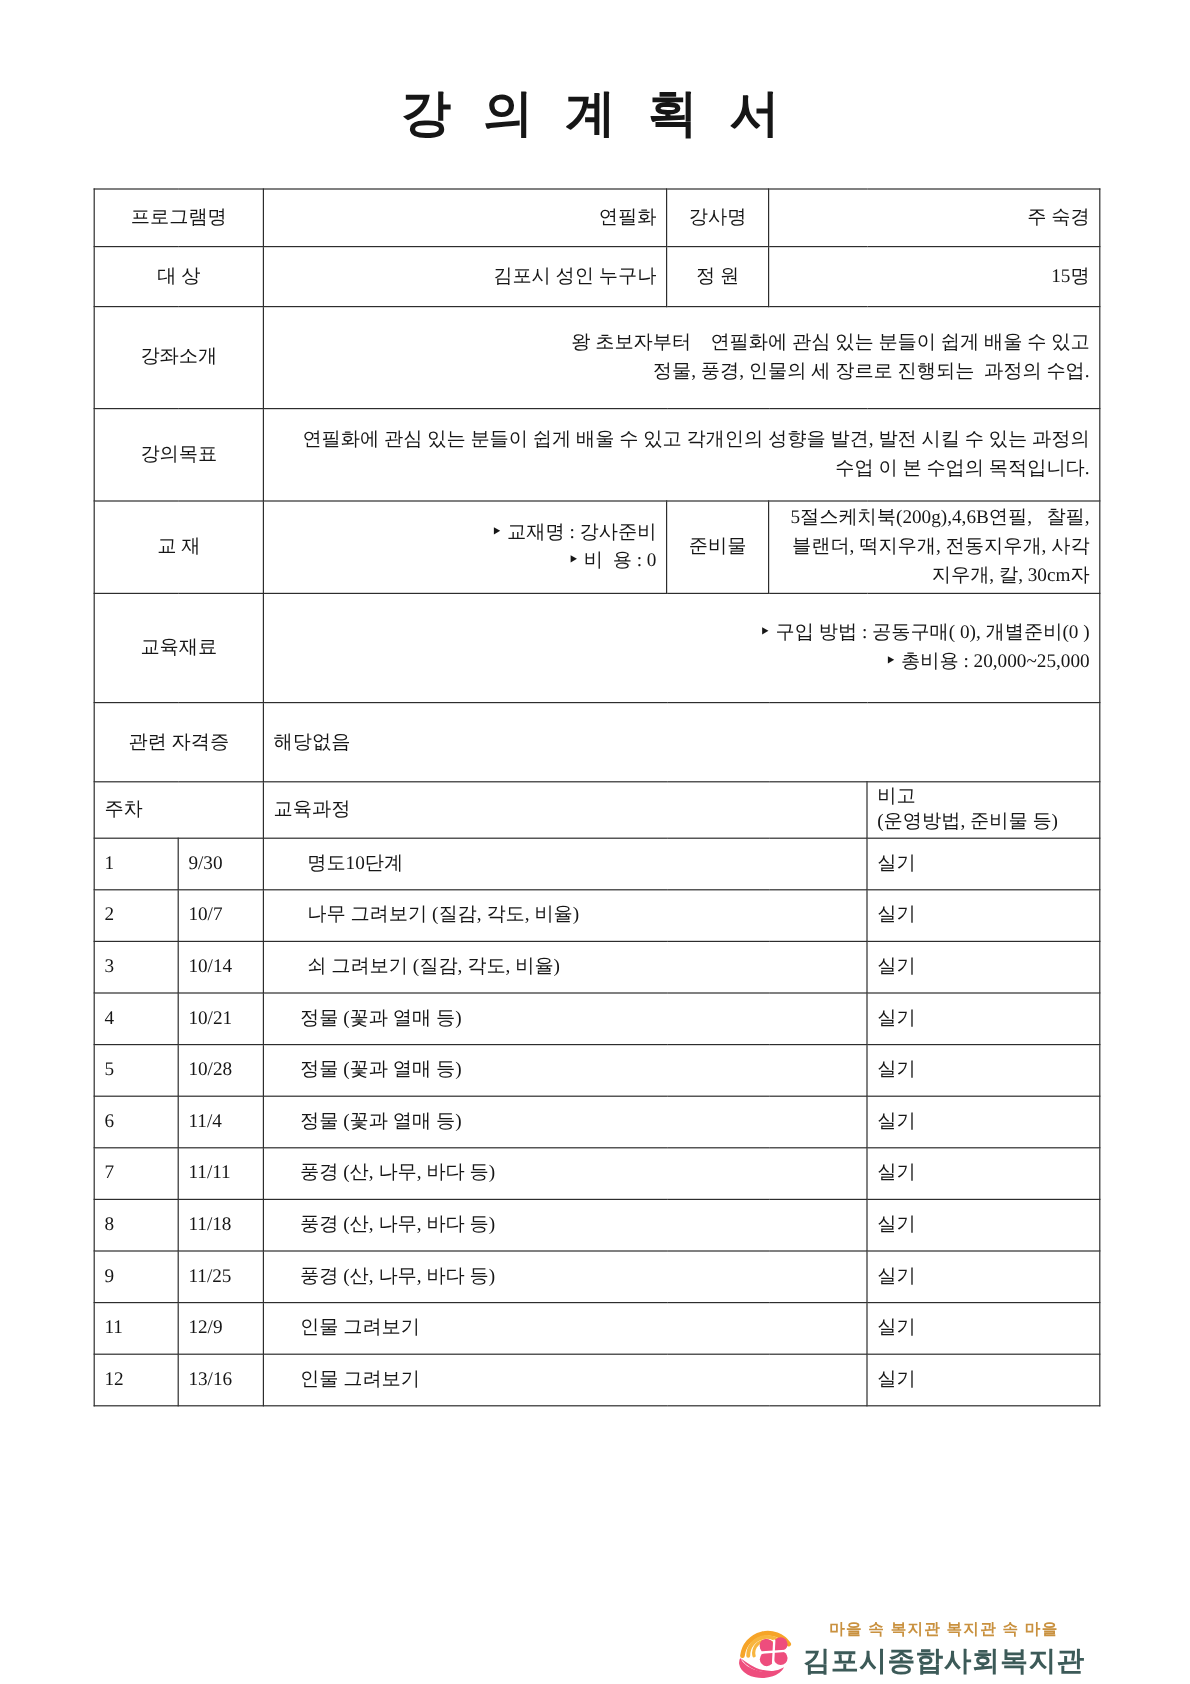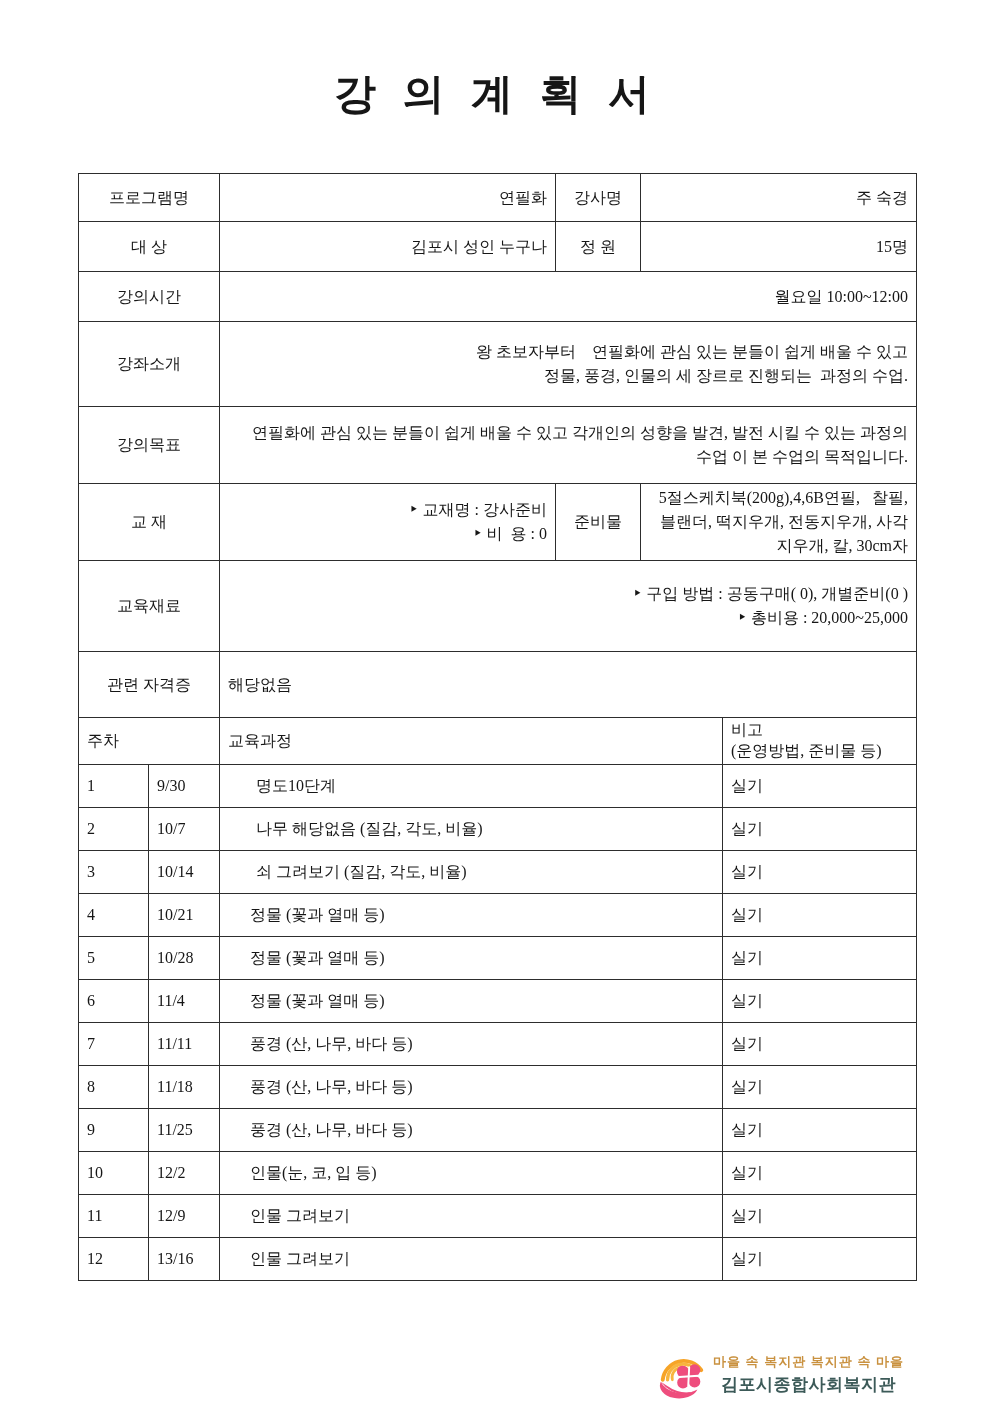--- a/index.html
+++ b/index.html
@@ -18,21 +18,20 @@
     font-size: 42px; font-weight: bold;
     letter-spacing: 8px;
     margin: 0;
   }
 
   table.doc-table {
     position: absolute; left: 78px; top: 157px;
     width: 838px;
     border-collapse: collapse;
     table-layout: fixed;
-    margin-top: 16px;
   }
   td {
     border: 1px solid #2d2d2d;
     font-size: 16px;
     line-height: 1.5;
     padding: 2px 8px;
     vertical-align: middle;
     overflow: hidden;
   }
   .lbl { text-align: center; padding: 2px 2px; }
@@ -56,21 +55,21 @@
   }
   .logo-mark { width: 58px; height: 54px; flex: 0 0 auto; }
   .logo-text { display: flex; flex-direction: column; align-items: center; }
   .logo-tagline {
     font-family: "Liberation Sans", sans-serif;
     font-size: 13px; font-weight: bold; letter-spacing: 1px;
     margin-bottom: 2px;
   }
   .logo-org {
     font-family: Liberation Mono, monospace;
-    font-size: 17px; font-weight: bold; letter-spacing: 0.5px;
+    font-size: 23px; font-weight: bold; letter-spacing: 0.5px;
   }
 </style>
 </head>
 <body>
 
 <div class="page">
 
   <h1 class="doc-title">강 의 계 획 서</h1>
 
   <table class="doc-table">
@@ -88,24 +87,20 @@
         <td class="val">연필화</td>
         <td class="lbl">강사명</td>
         <td colspan="2" class="val">주 숙경</td>
       </tr>
       <tr class="h50">
         <td colspan="2" class="lbl">대 상</td>
         <td class="val">김포시 성인 누구나</td>
         <td class="lbl">정 원</td>
         <td colspan="2" class="val">15명</td>
       </tr>
-      <tr class="h50">
-        <td colspan="2" class="lbl">강의시간</td>
-        <td colspan="4" class="val">월요일 10:00~12:00</td>
-      </tr>
       <tr class="h85">
         <td colspan="2" class="lbl">강좌소개</td>
         <td colspan="4" class="val prewrap">왕 초보자부터    연필화에 관심 있는 분들이 쉽게 배울 수 있고
 정물, 풍경, 인물의 세 장르로 진행되는  과정의 수업.</td>
       </tr>
       <tr class="h77">
         <td colspan="2" class="lbl">강의목표</td>
         <td colspan="4" class="val prewrap">연필화에 관심 있는 분들이 쉽게 배울 수 있고 각개인의 성향을 발견, 발전 시킬 수 있는 과정의 수업 이 본 수업의 목적입니다.</td>
       </tr>
       <tr class="h74">
@@ -134,21 +129,21 @@
 
       <tr class="hw">
         <td class="center">1</td>
         <td class="center">9/30</td>
         <td colspan="3" class="course">명도10단계</td>
         <td class="center">실기</td>
       </tr>
       <tr class="hw">
         <td class="center">2</td>
         <td class="center">10/7</td>
-        <td colspan="3" class="course">나무 해당없음 (질감, 각도, 비율)</td>
+        <td colspan="3" class="course">나무 그려보기 (질감, 각도, 비율)</td>
         <td class="center">실기</td>
       </tr>
       <tr class="hw">
         <td class="center">3</td>
         <td class="center">10/14</td>
         <td colspan="3" class="course">쇠 그려보기 (질감, 각도, 비율)</td>
         <td class="center">실기</td>
       </tr>
       <tr class="hw">
         <td class="center">4</td>
@@ -177,26 +172,20 @@
       <tr class="hw">
         <td class="center">8</td>
         <td class="center">11/18</td>
         <td colspan="3" class="course" style="padding-left:30px">풍경 (산, 나무, 바다 등)</td>
         <td class="center">실기</td>
       </tr>
       <tr class="hw">
         <td class="center">9</td>
         <td class="center">11/25</td>
         <td colspan="3" class="course" style="padding-left:30px">풍경 (산, 나무, 바다 등)</td>
-        <td class="center">실기</td>
-      </tr>
-      <tr class="hw">
-        <td class="center">10</td>
-        <td class="center">12/2</td>
-        <td colspan="3" class="course" style="padding-left:30px">인물(눈, 코, 입 등)</td>
         <td class="center">실기</td>
       </tr>
       <tr class="hw">
         <td class="center">11</td>
         <td class="center">12/9</td>
         <td colspan="3" class="course" style="padding-left:30px">인물 그려보기</td>
         <td class="center">실기</td>
       </tr>
       <tr class="hw">
         <td class="center">12</td>

